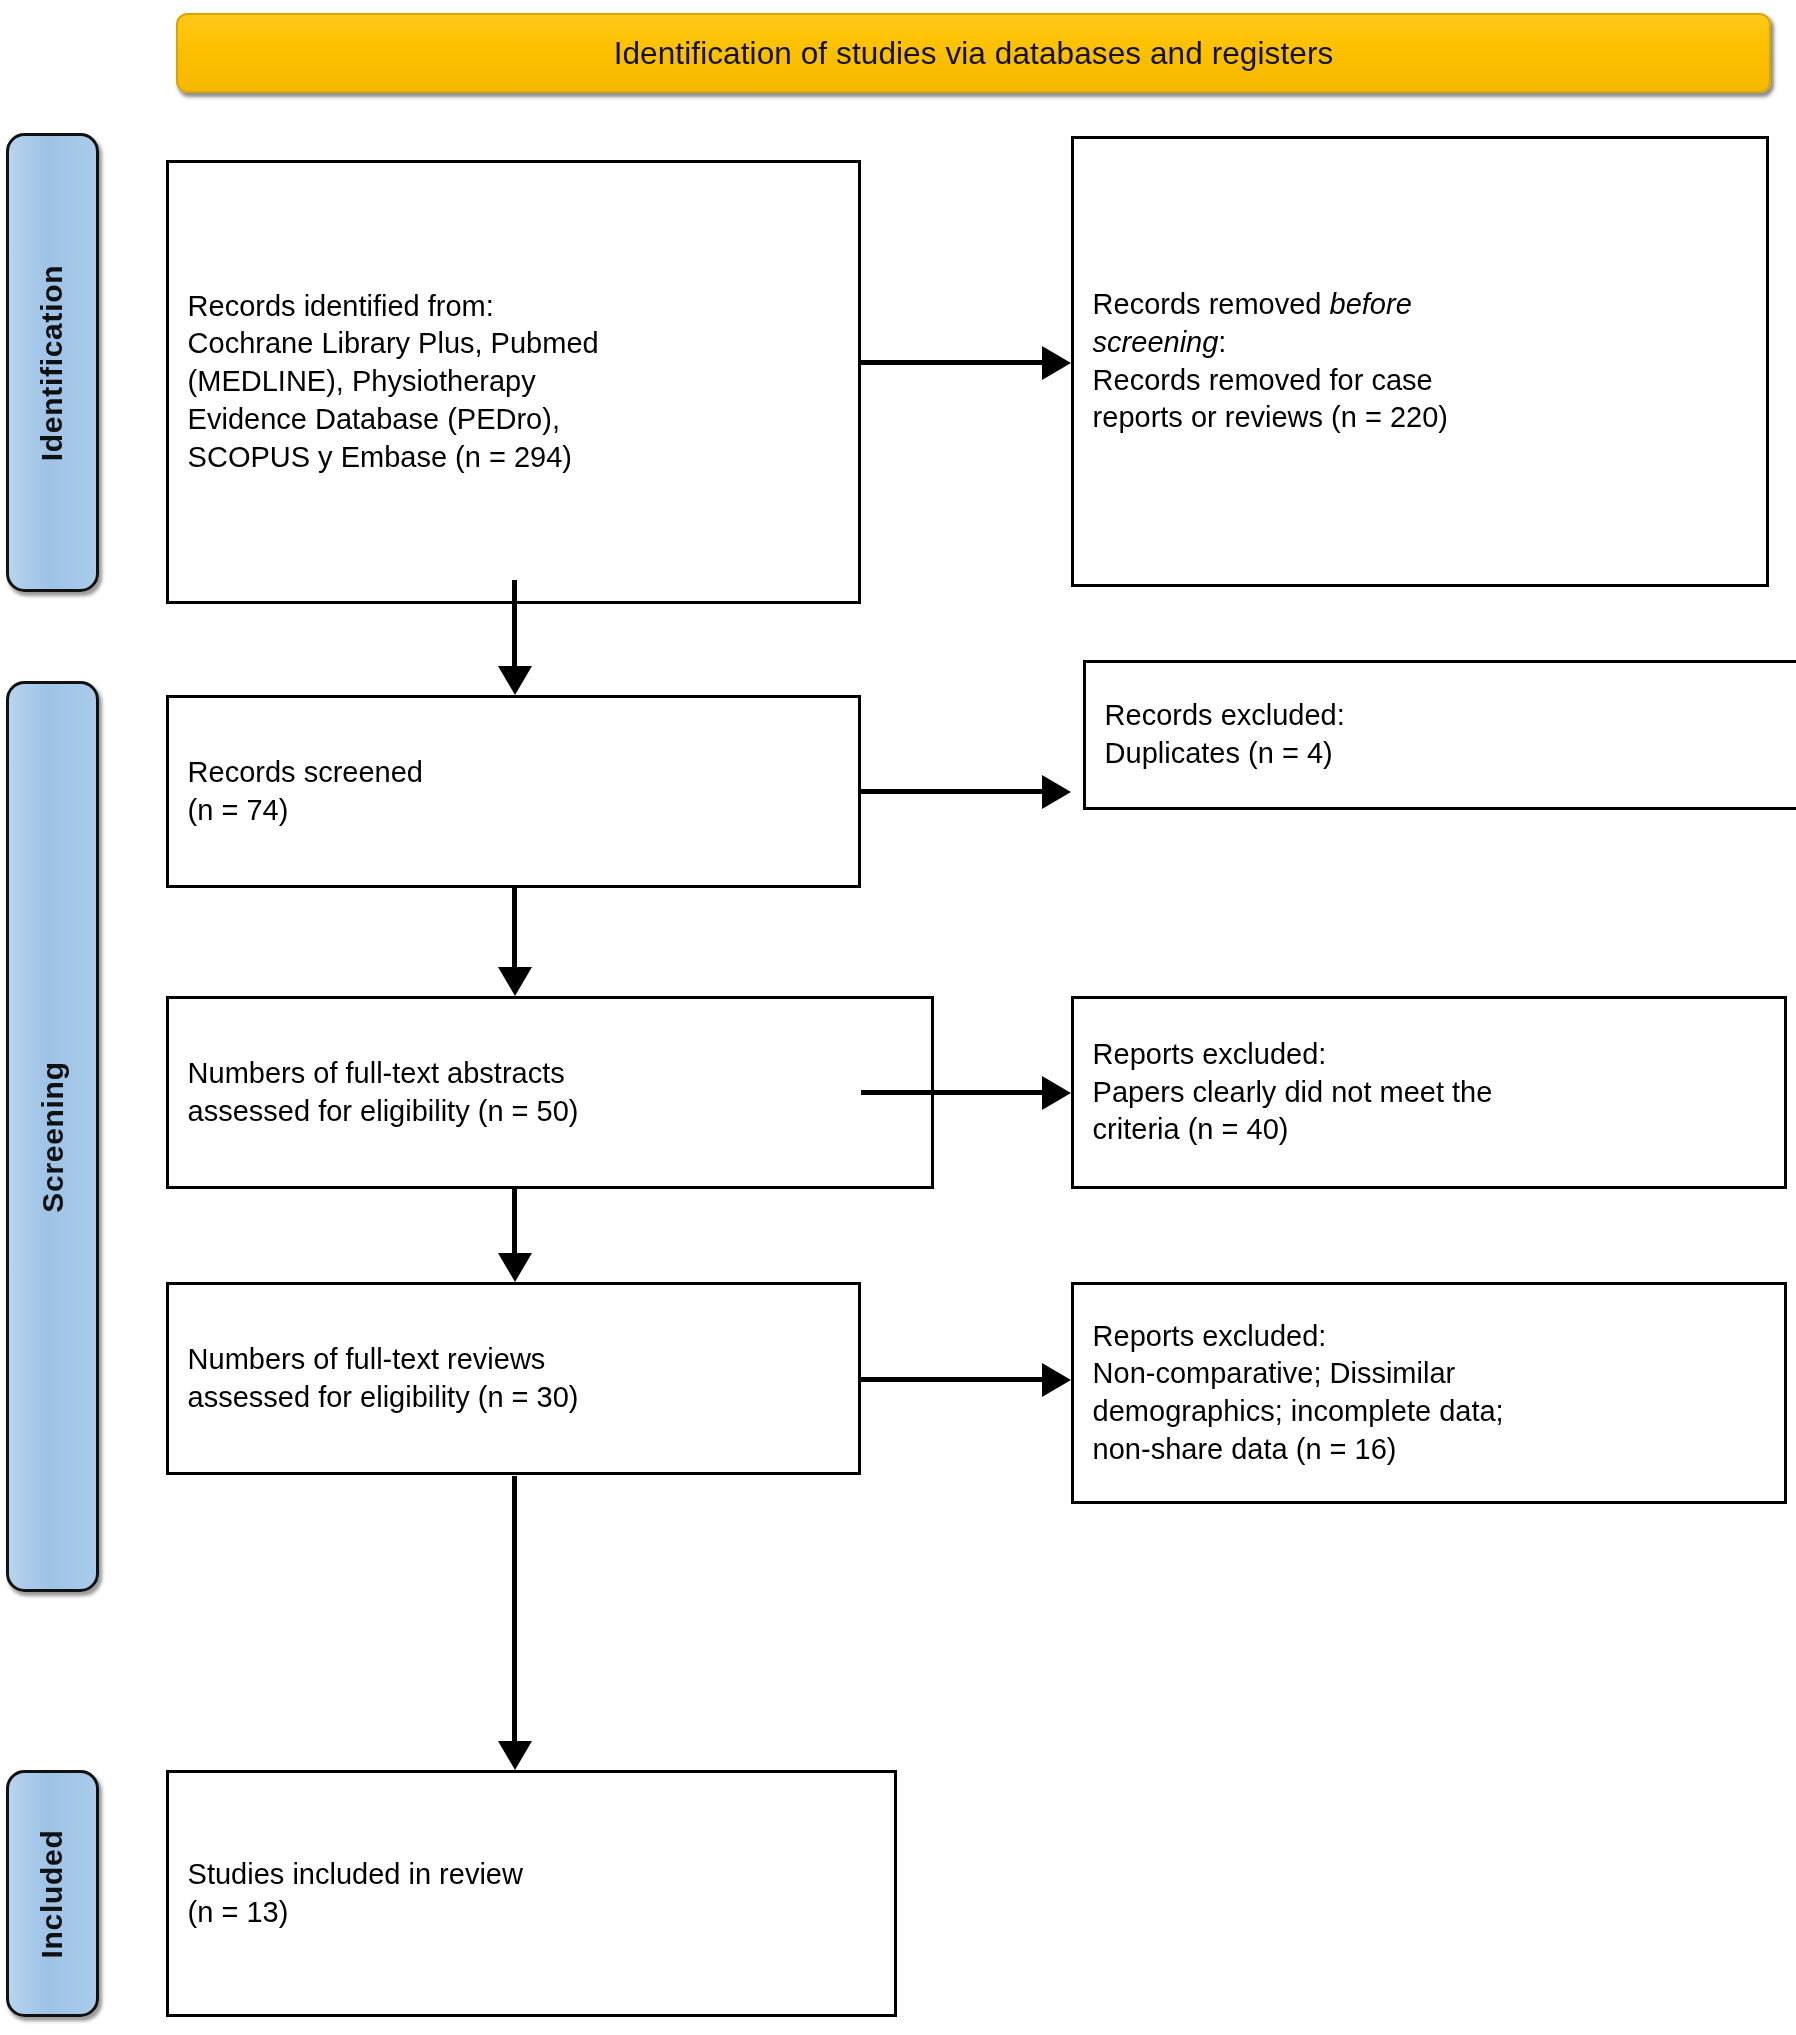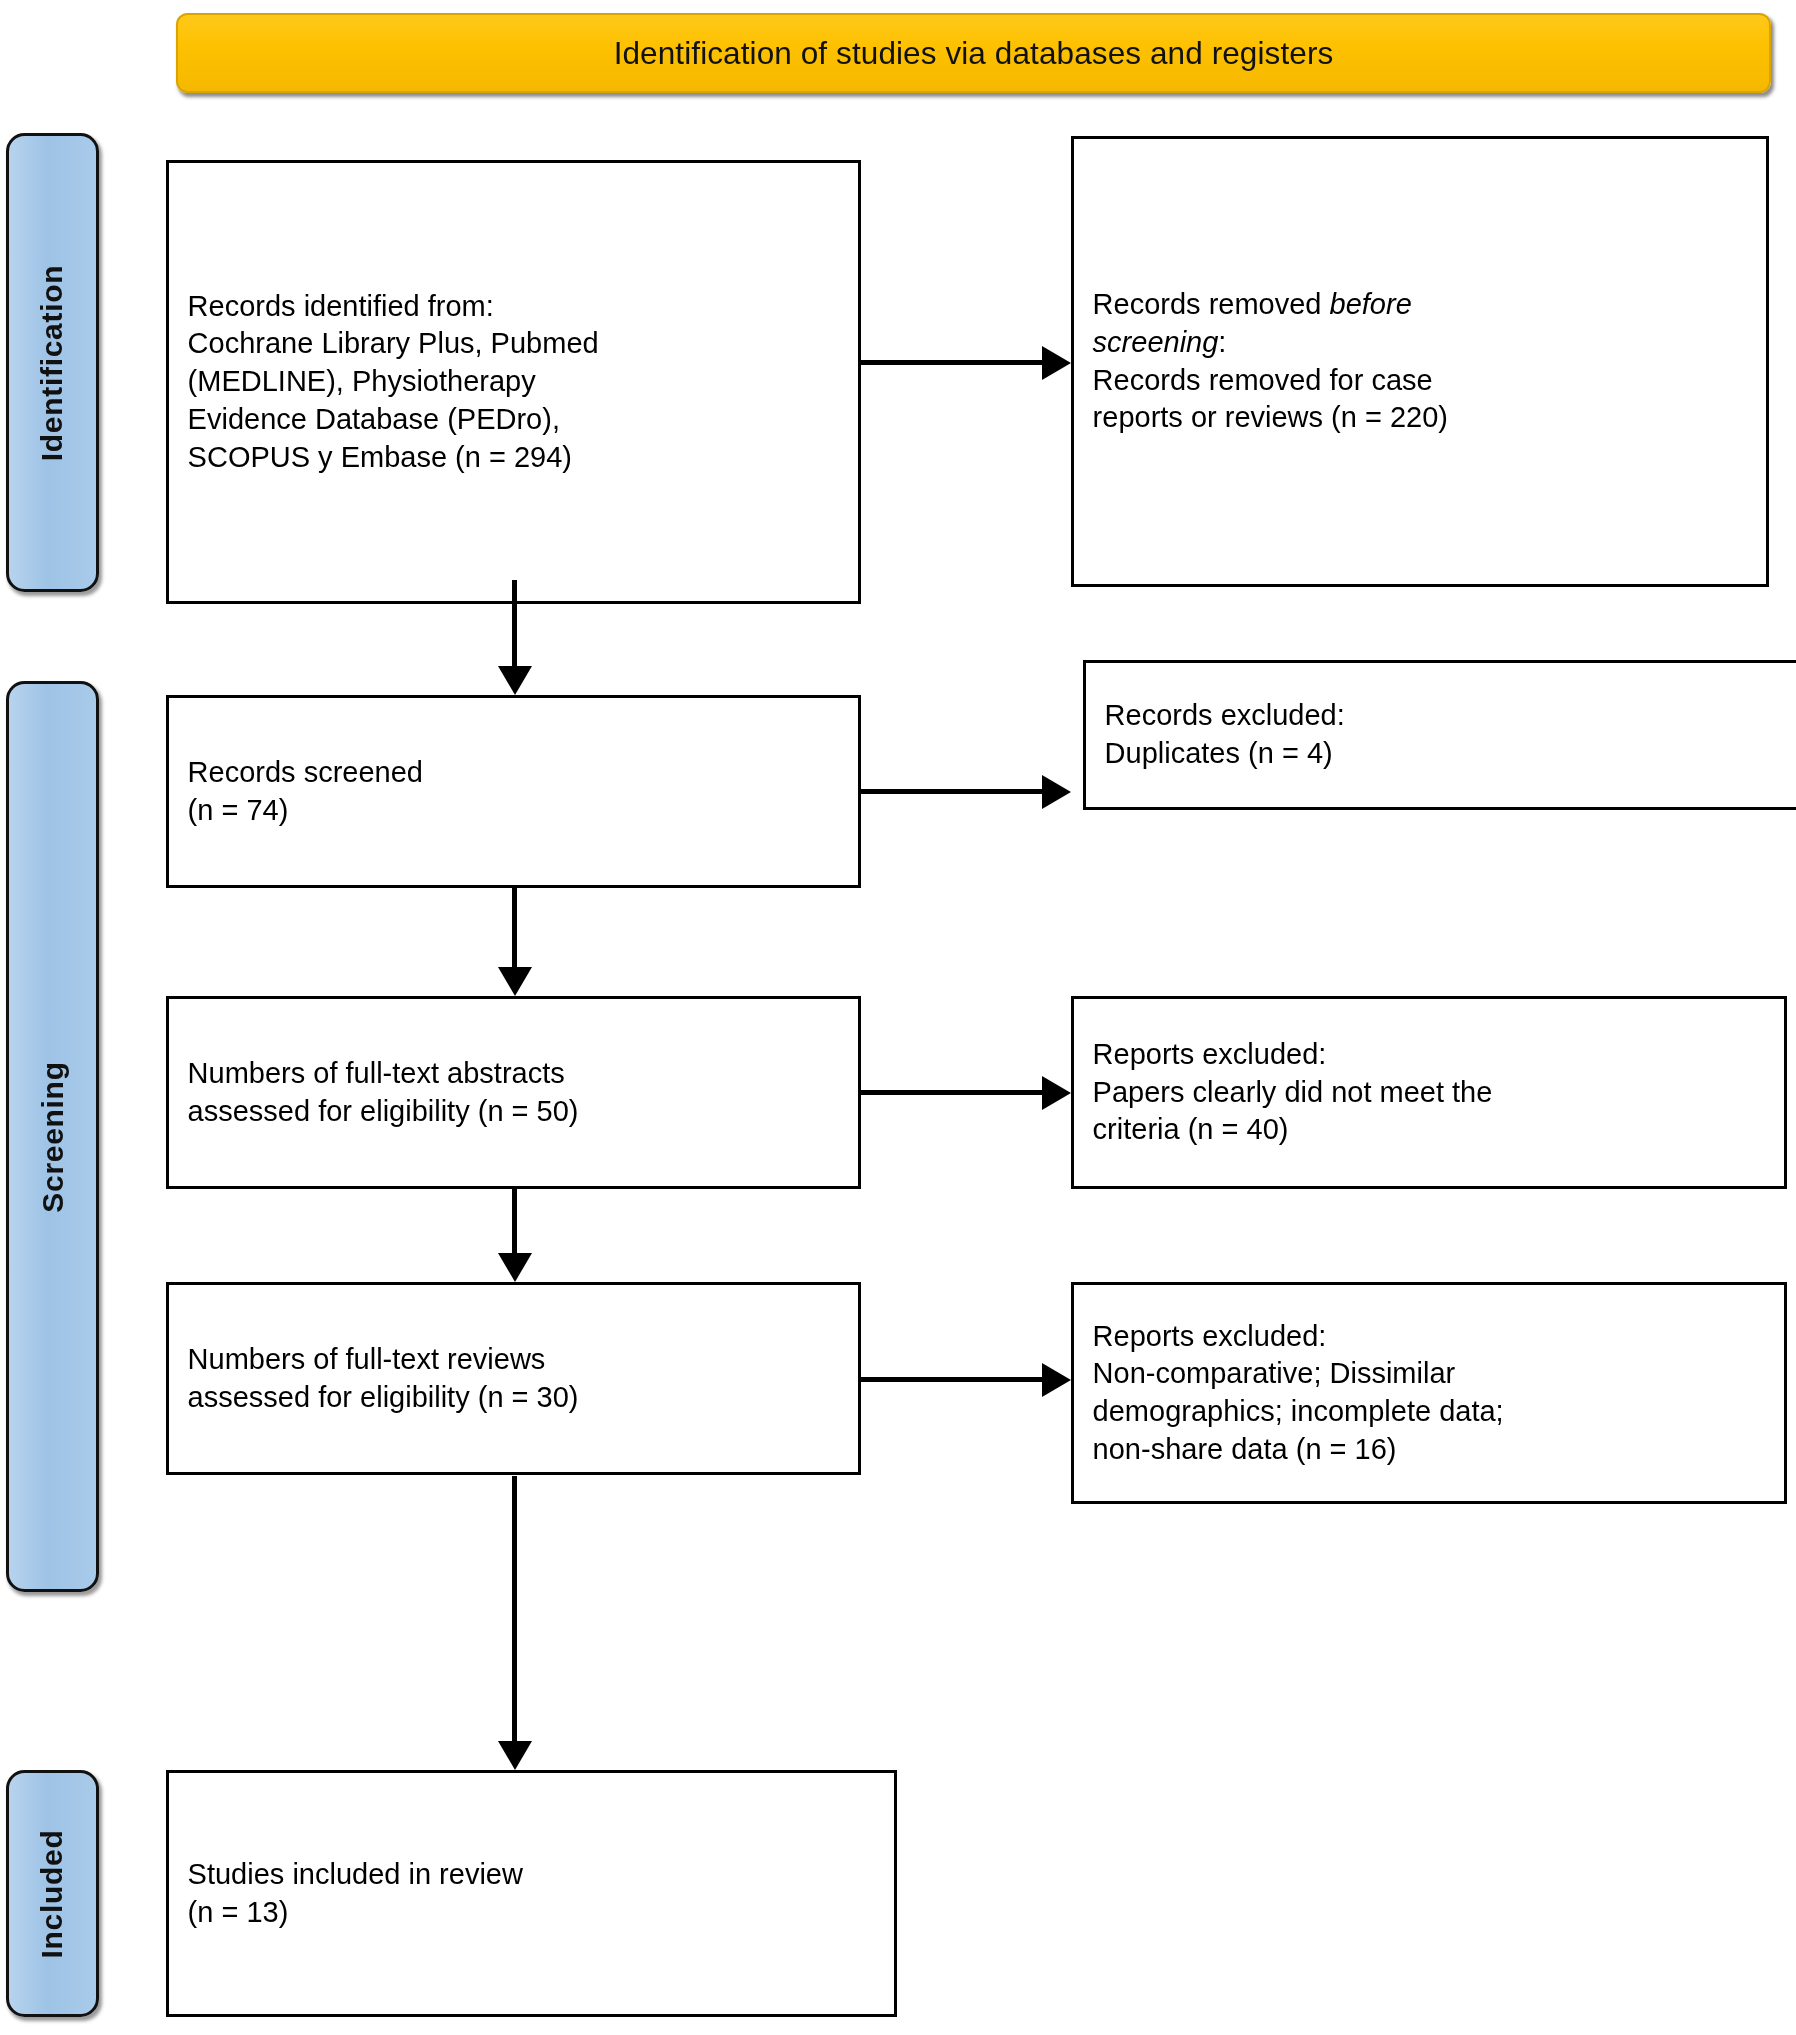--- a/index.html
+++ b/index.html
@@ -52,21 +52,21 @@
     display:flex; align-items:center;
   }
   .box-text{
     font-size:29px; line-height:1.30; color:#000;
   }
   .box-text em{font-style:italic;}
 
   
   #box-identified     {left:166px; top:136px;  width:695px;  height:444px;margin-top:24px;}
   #box-screened       {left:166px; top:695px;  width:695px;  height:193px;}
-  #box-abstracts      {left:166px; top:996px; width:695px;  height:193px;}
+  #box-abstracts      {left:166px; top:996px; width:768px;  height:193px;}
   #box-articles       {left:166px; top:1282px; width:695px;  height:193px;}
   #box-included       {left:166px; top:1770px; width:731px; height:247px;}
 
   
   #box-removed        {left:1071px; top:136px;  width:698px; height:451px;}
   #box-excluded-dupes {left:1071px; top:660px;  width:716px;height:150px;margin-left:12px;}
   #box-excluded-crit  {left:1071px; top:996px; width:716px;height:193px;}
   #box-excluded-other {left:1071px; top:1282px; width:716px;height:222px;}
 
   #box-identified .box-text{align-self:center;}

